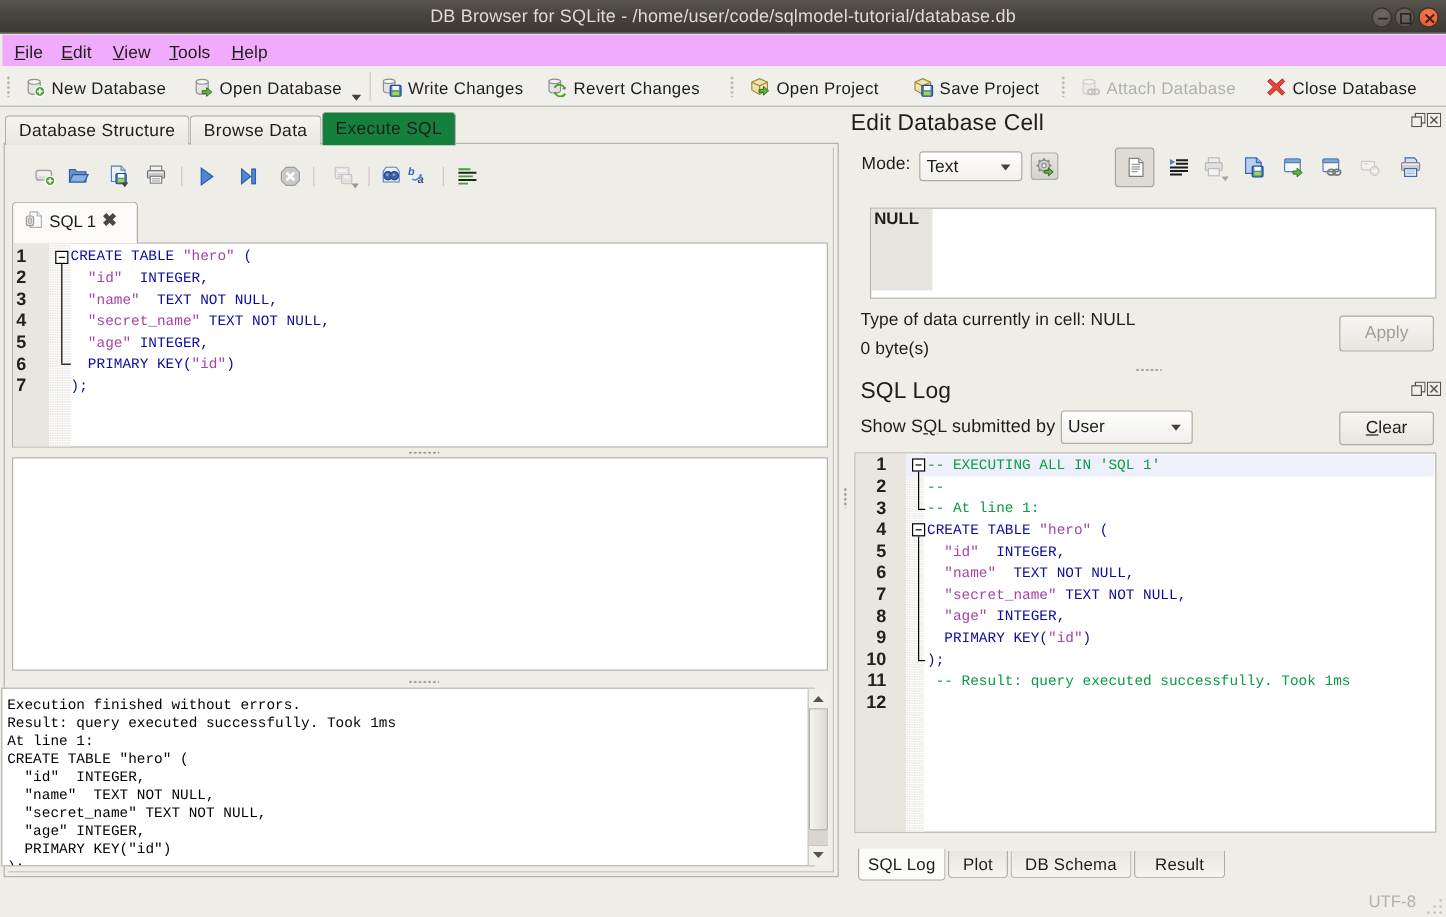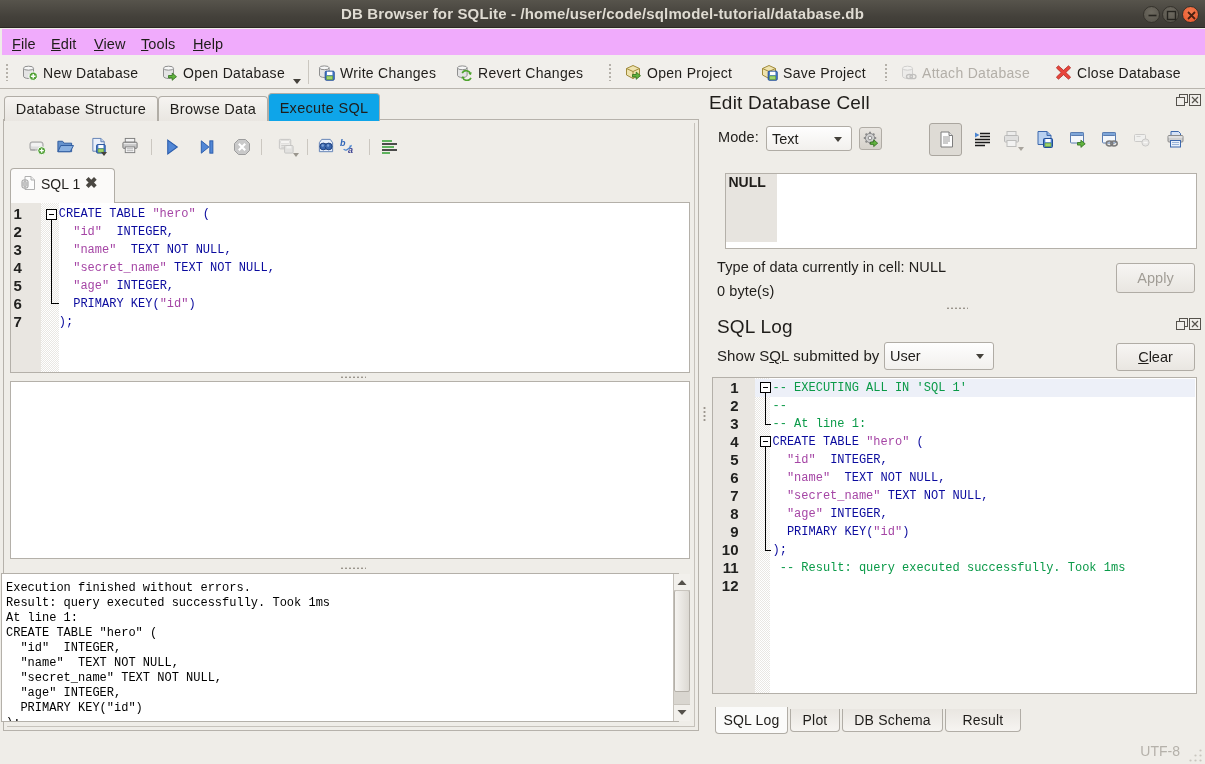--- a/index.html
+++ b/index.html
@@ -1,38 +1,38 @@
 <!DOCTYPE html>
 <html><head><meta charset="utf-8"><style>
 *{margin:0;padding:0;box-sizing:border-box}
 html,body{width:1205px;height:764px}
 body{font-family:"Liberation Sans",sans-serif;background:#efede8;position:relative;overflow:hidden;font-size:13px;color:#1f1d1a}
 .abs{position:absolute}
 
 #titlebar{position:absolute;left:0;top:0;width:1205px;height:28px;background:linear-gradient(#57544c,#44413b 60%,#3d3a34);border-bottom:1px solid #2a2823}
-#titlebar .ttl{position:absolute;left:0;right:0;top:5px;text-align:center;color:#dfdbd2;font-weight:bold;font-size:15px;letter-spacing:0.15px}
+#titlebar .ttl{position:absolute;left:0;right:0;top:5px;text-align:center;color:#dfdbd2;font-weight:normal;font-size:15px;letter-spacing:0.15px}
 .wbtn{position:absolute;top:6px;width:17px;height:17px;border-radius:50%;border:1px solid #35322c}
 .wbtn svg{position:absolute;left:0;top:0}
 #btn-min{left:1143px;background:radial-gradient(circle at 50% 35%,#6e6a60,#55524a)}
 #btn-max{left:1162px;background:radial-gradient(circle at 50% 35%,#6e6a60,#55524a)}
 #btn-close{left:1182px;background:radial-gradient(circle at 50% 35%,#f47d50,#e8542a)}
 
 #menubar{position:absolute;left:2px;top:29px;width:1205px;height:26px;background:#f0abfc}
 #menubar span{position:absolute;top:6.5px;font-size:14.5px;letter-spacing:0.1px}
 #menubar u{text-decoration:underline}
 
 #toolbar{position:absolute;left:0;top:55px;width:1205px;height:34px;background:#f1efeb;border-bottom:1px solid #b9b5ae}
 .tbitem{position:absolute;top:0;height:33px;display:flex;align-items:center;font-size:14px;letter-spacing:0.3px;color:#1f1d1a}
 .tbitem.dis{color:#b3afa8}
 .tbicon{width:17px;height:17px;margin-right:5px;position:relative}
 .grip{position:absolute;top:8px;width:4px;height:18px;background-image:radial-gradient(circle,#b5b1aa 1px,transparent 1.2px);background-size:4px 4px}
 .tsep{position:absolute;top:5px;width:1px;height:24px;background:#cbc7c0}
 
 .tab{position:absolute;border:1px solid #b1ada6;border-bottom:none;background:linear-gradient(#f6f4f1,#e9e6e1);border-radius:4px 4px 0 0;font-size:14.5px;letter-spacing:0.3px;display:flex;align-items:center;justify-content:center}
-.tab.active{background:#0ea5e9;z-index:3}
+.tab.active{background:#15803d;z-index:3}
 #paneL{position:absolute;left:3px;top:119px;width:696px;height:612px;border:1px solid #b6b2ab}
 #paneL2{position:absolute;left:7px;top:123px;width:688px;height:604px;border-right:1px solid #c6c2bb;border-bottom:1px solid #c6c2bb}
 
 .sicon{position:absolute;top:137px;width:18px;height:18px}
 
 #sql1tab{position:absolute;left:10px;top:168px;width:105px;height:35px;border:1px solid #b1ada6;border-bottom:none;border-radius:4px 4px 0 0;background:#fbfaf9;z-index:2}
 
 .frame{position:absolute;border:1px solid #b4b0a9;background:#fff}
 #edit1{left:10px;top:202px;width:680px;height:171px}
 .numcol{position:absolute;top:0;bottom:0;background:#e9e6e1;color:#21211f;font:bold 12px/18px "Liberation Mono",monospace}

